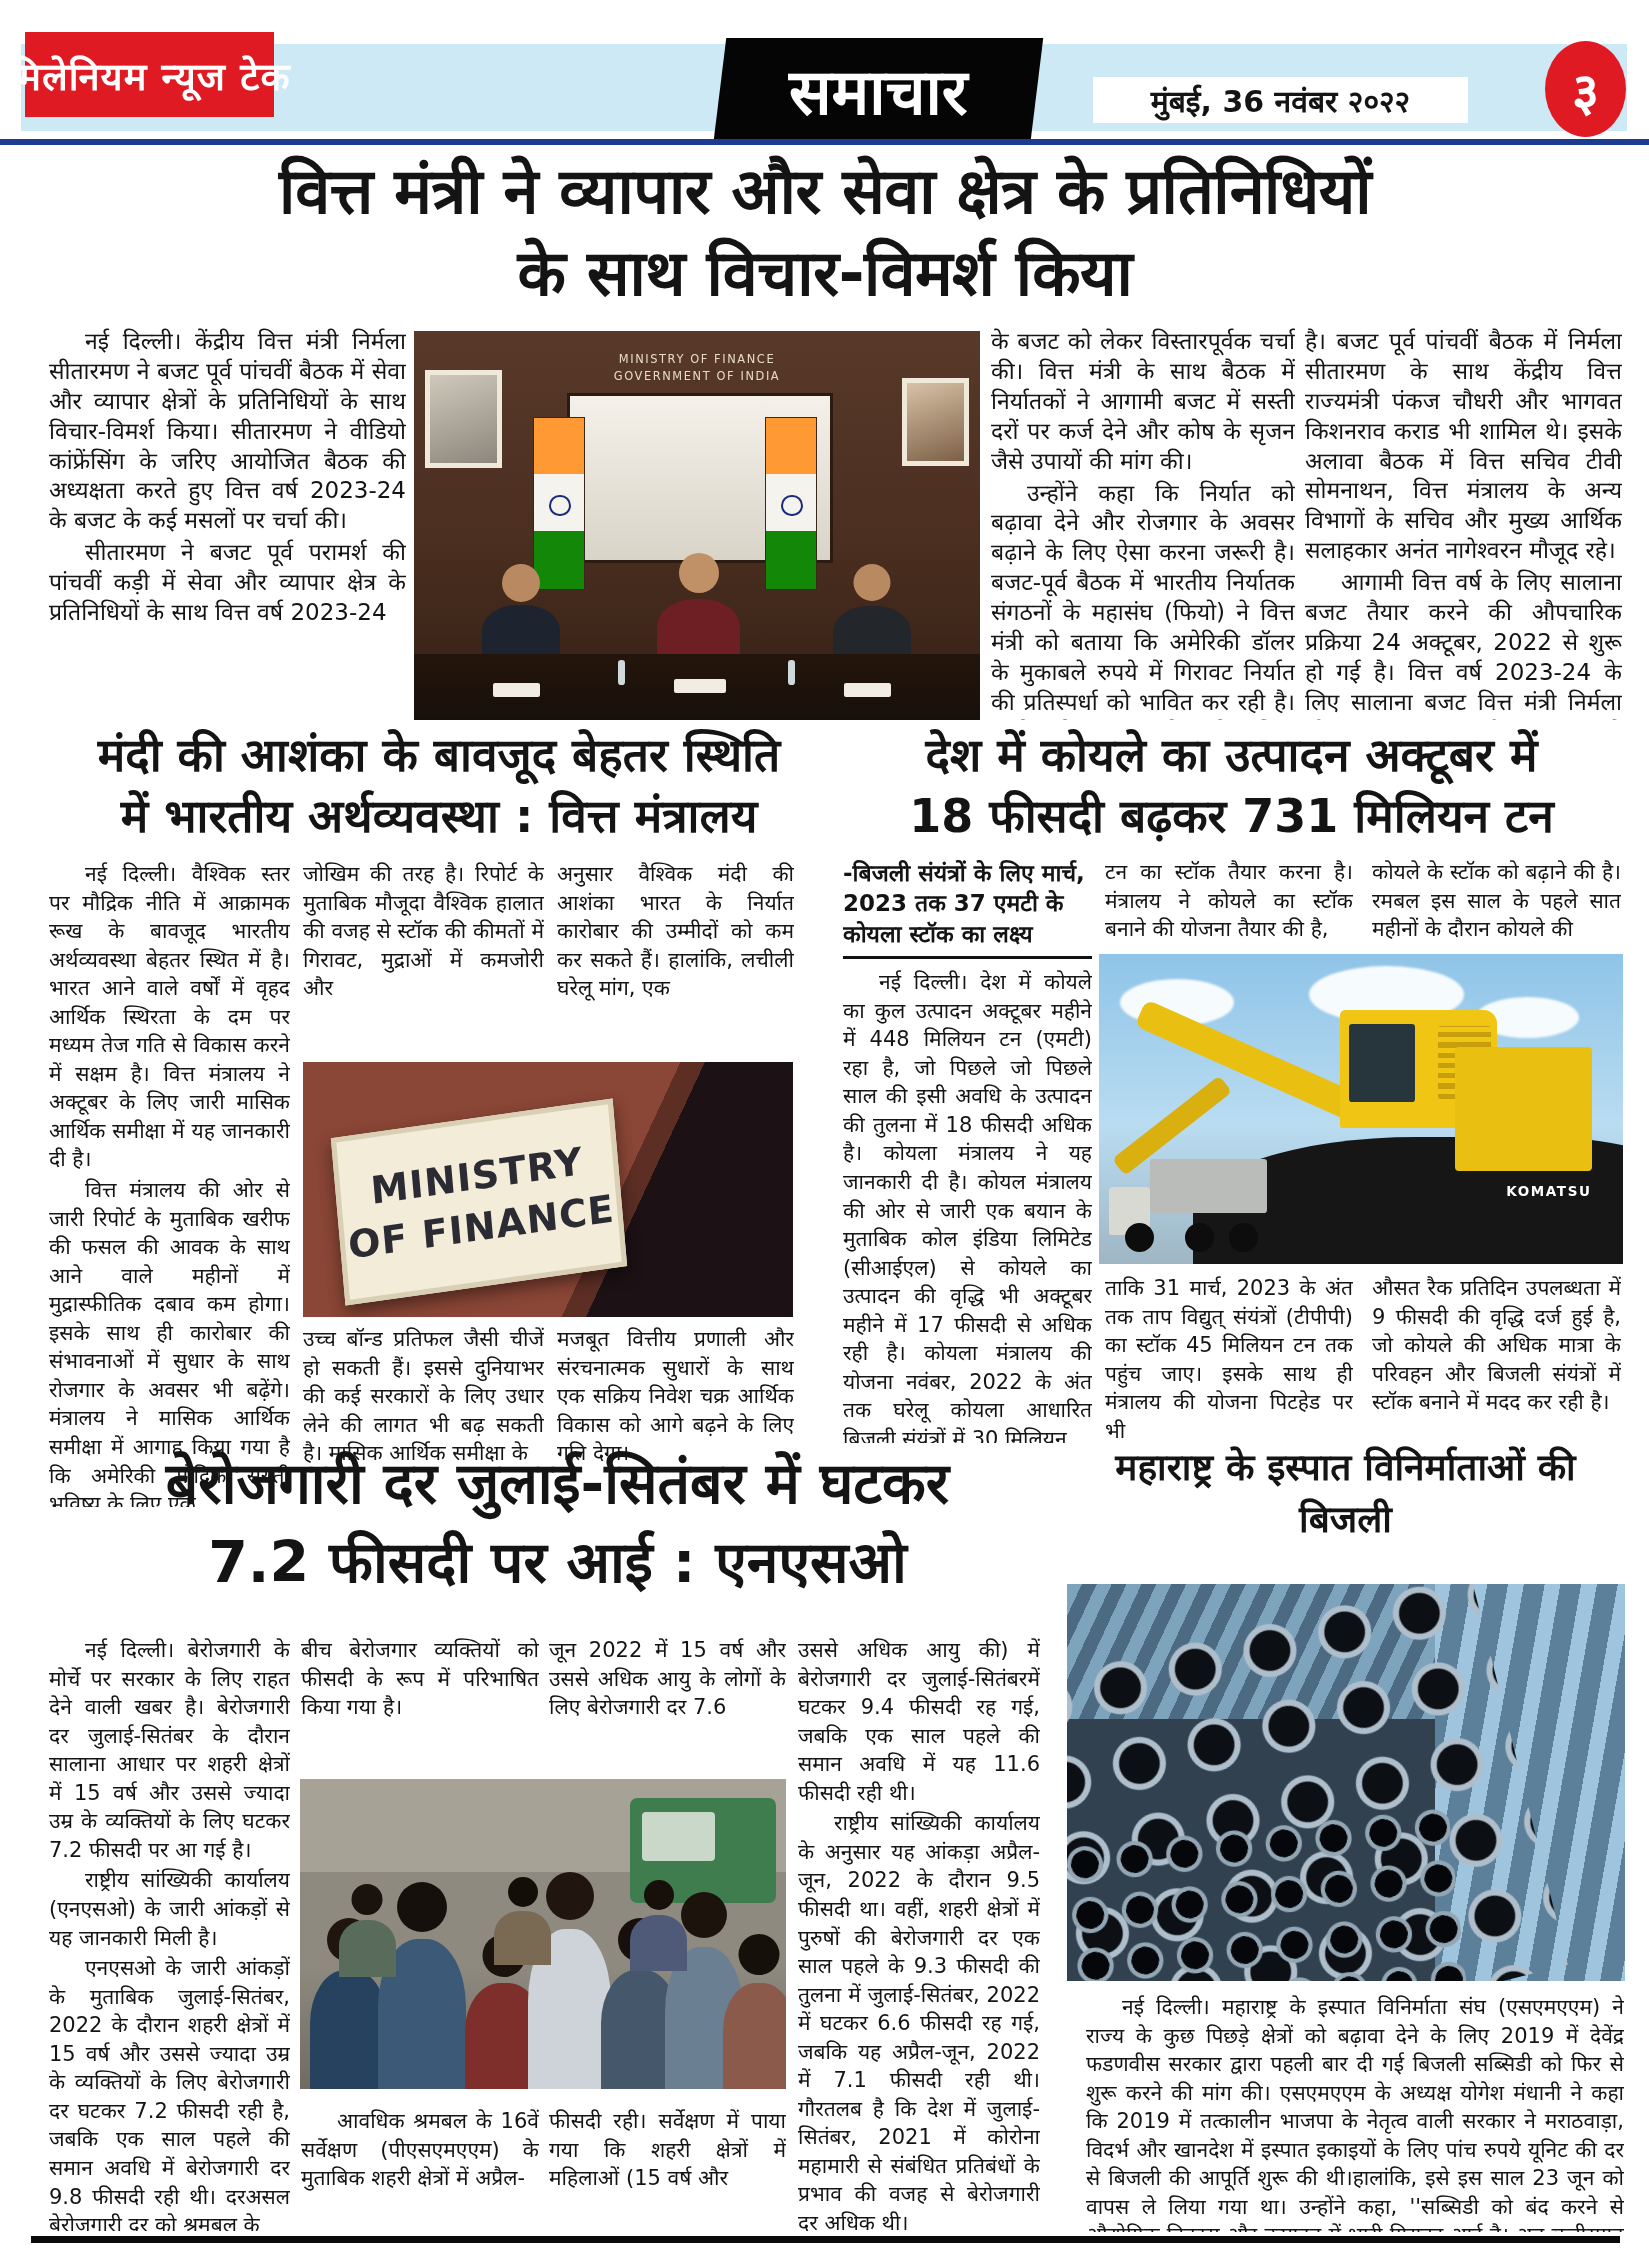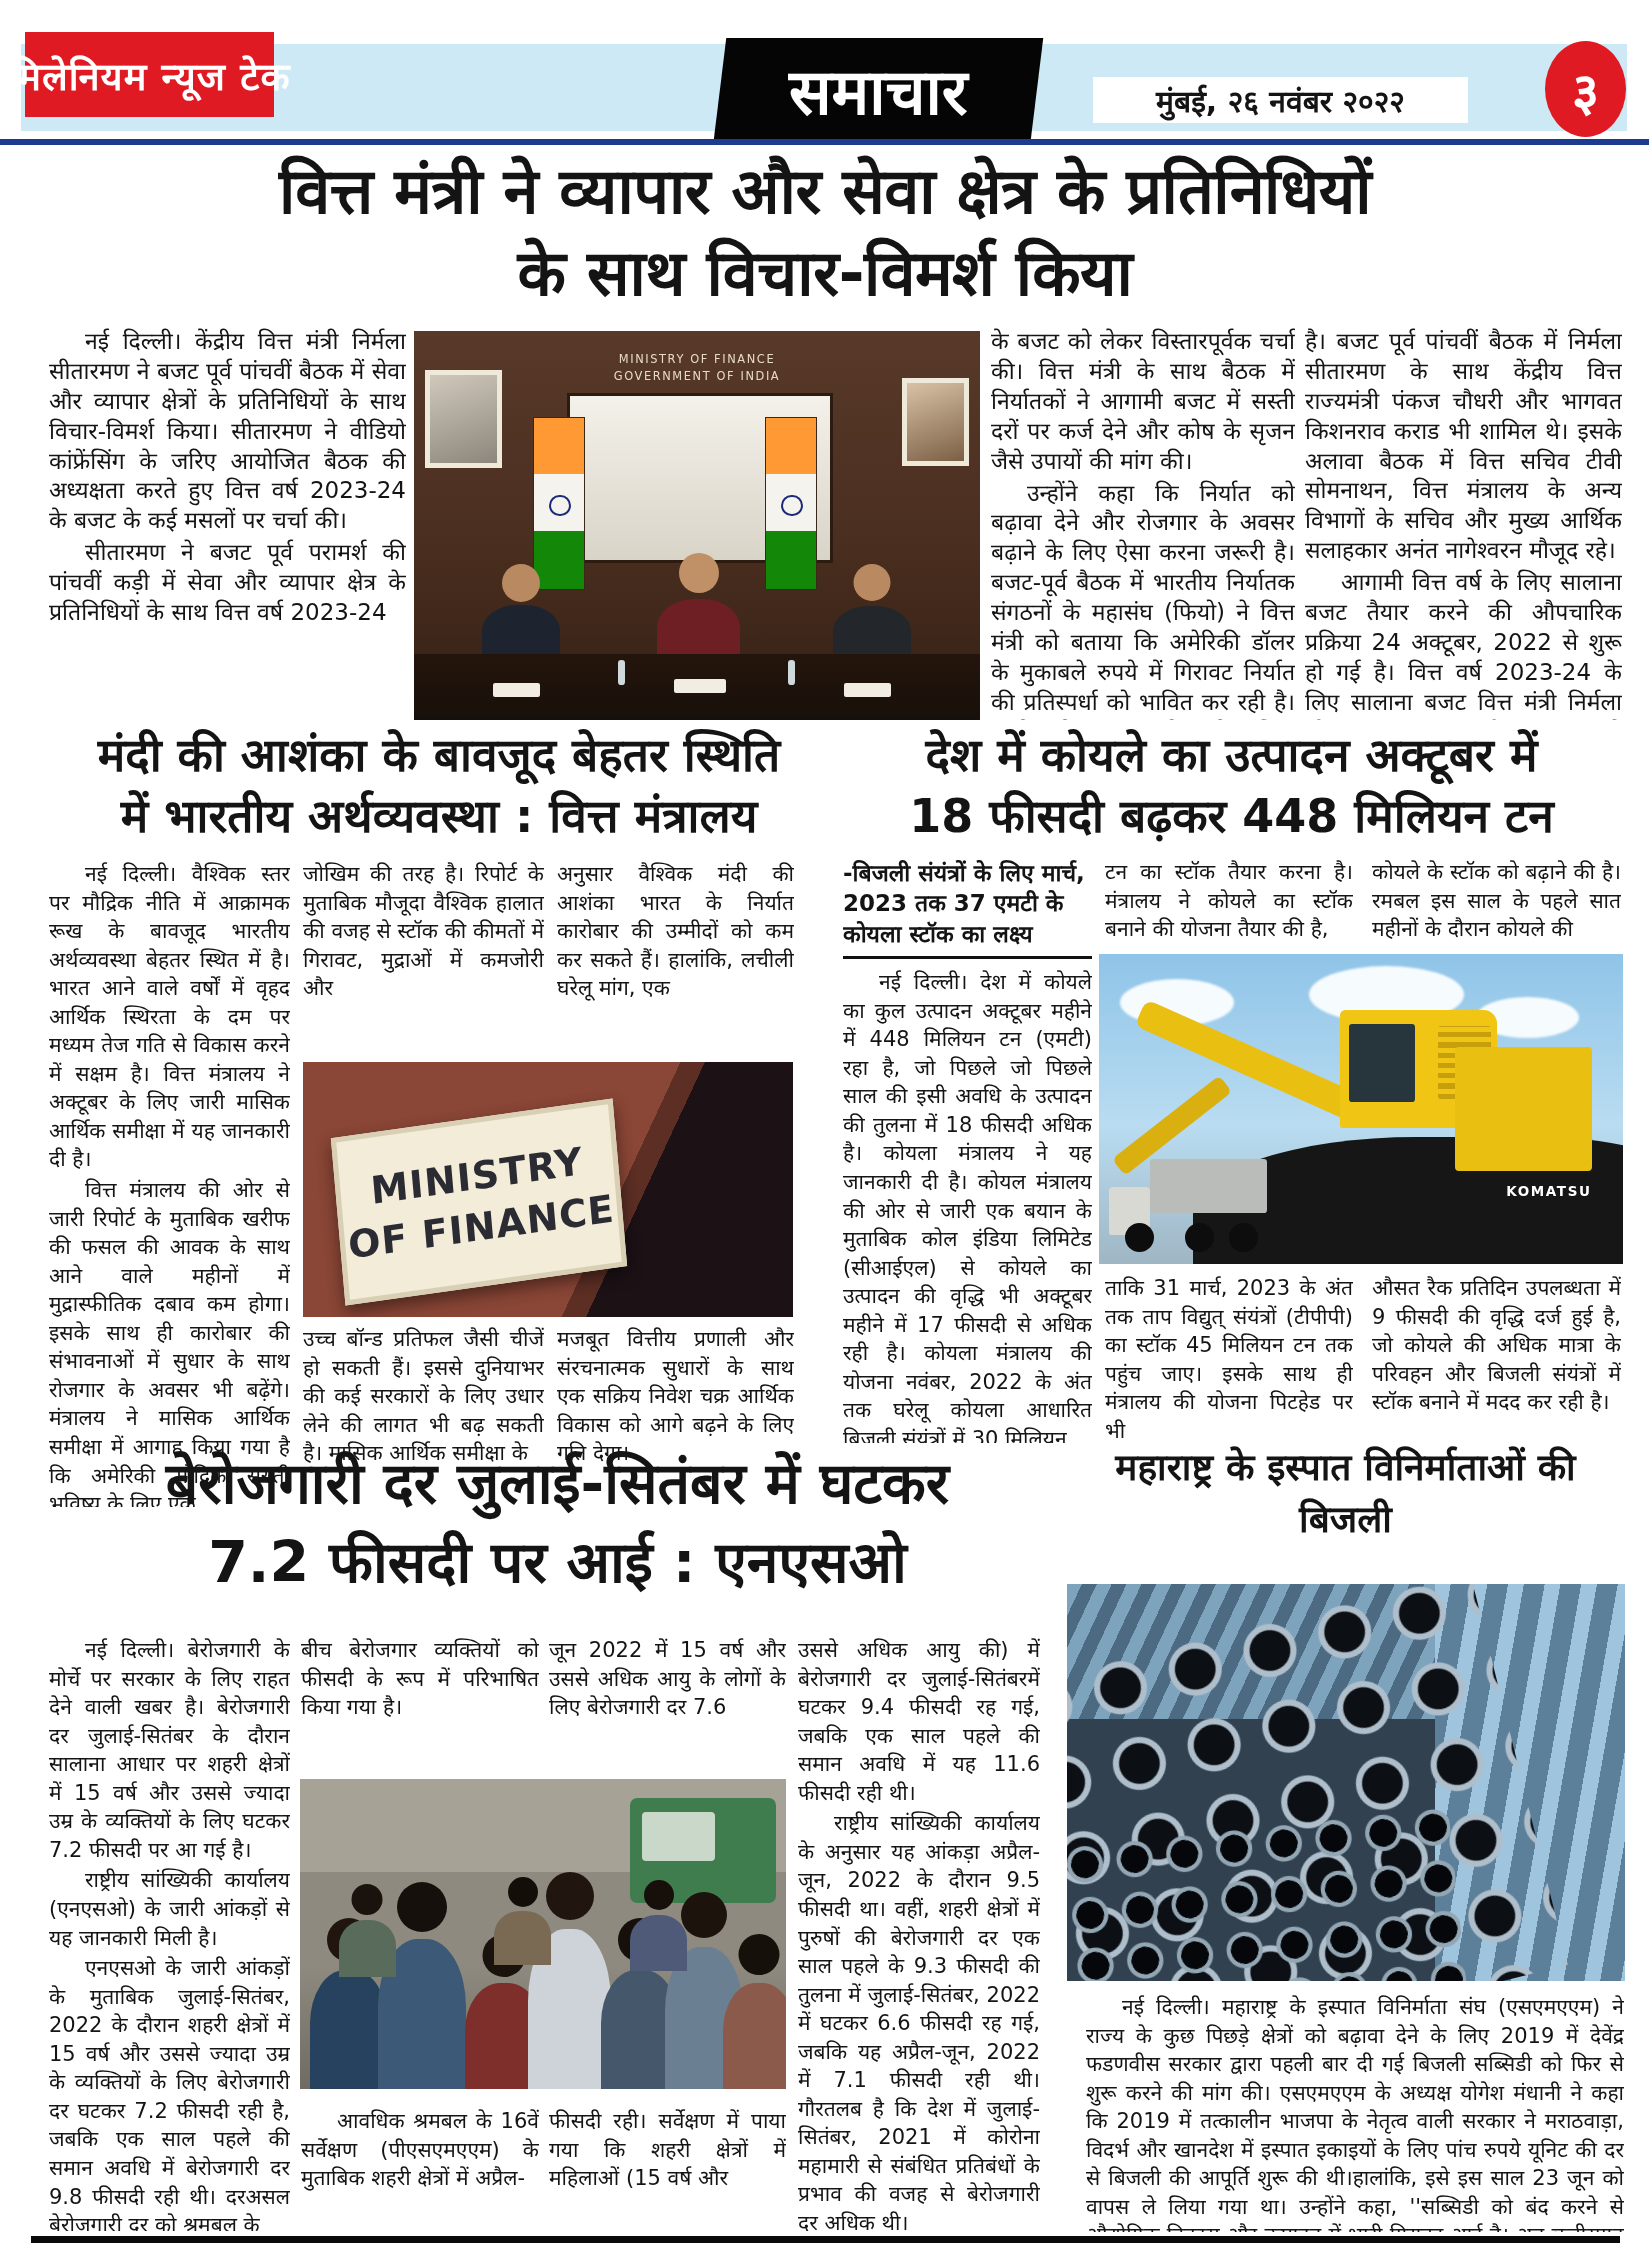--- a/index.html
+++ b/index.html
@@ -116,21 +116,21 @@
 <body>
 
 <div class="abs band"></div>
 <div class="abs logo-box">
   <span class="t">मिलेनियम न्यूज टेक</span>
 </div>
 <div class="abs banner">
   <span class="t">समाचार</span>
 </div>
 <div class="abs date-box">
-  <span class="t">मुंबई, २६ नवंबर २०२२</span>
+  <span class="t">मुंबई, 36 नवंबर २०२२</span>
 </div>
 <div class="abs page-badge">
   <span class="t">३</span>
 </div>
 <div class="abs head-rule"></div>
 
 <div class="abs main-head">
   <div>वित्त मंत्री ने व्यापार और सेवा क्षेत्र के प्रतिनिधियों</div>
   <div>के साथ विचार-विमर्श किया</div>
 </div>
@@ -202,21 +202,21 @@
 
 <div class="abs col bt41" style="left:303px;top:1325px;width:241px;height:186px;">
   <p>उच्च बॉन्ड प्रतिफल जैसी चीजें हो सकती हैं। इससे दुनियाभर की कई सरकारों के लिए उधार लेने की लागत भी बढ़ सकती है। मासिक आर्थिक समीक्षा के</p>
 </div>
 <div class="abs col bt41" style="left:557px;top:1325px;width:237px;height:186px;">
   <p>मजबूत वित्तीय प्रणाली और संरचनात्मक सुधारों के साथ एक सक्रिय निवेश चक्र आर्थिक विकास को आगे बढ़ने के लिए गति देगा।</p>
 </div>
 
 <div class="abs sec-head h3">
   <div>देश में कोयले का उत्पादन अक्टूबर में</div>
-  <div>18 फीसदी बढ़कर 448 मिलियन टन</div>
+  <div>18 फीसदी बढ़कर 731 मिलियन टन</div>
 </div>
 <div class="abs col bt41" style="left:843px;top:858px;width:249px;height:585px;">
   <p class="subhead">-बिजली संयंत्रों के लिए मार्च, 2023 तक 37 एमटी के कोयला स्टॉक का लक्ष्य</p>
   <div class="subrule"></div>
   <p class="ind">नई दिल्ली। देश में कोयले का कुल उत्पादन अक्टूबर महीने में 448 मिलियन टन (एमटी) रहा है, जो पिछले जो पिछले साल की इसी अवधि के उत्पादन की तुलना में 18 फीसदी अधिक है। कोयला मंत्रालय ने यह जानकारी दी है। कोयल मंत्रालय की ओर से जारी एक बयान के मुताबिक कोल इंडिया लिमिटेड (सीआईएल) से कोयले का उत्पादन की वृद्धि भी अक्टूबर महीने में 17 फीसदी से अधिक रही है। कोयला मंत्रालय की योजना नवंबर, 2022 के अंत तक घरेलू कोयला आधारित बिजली संयंत्रों में 30 मिलियन</p>
 </div>
 <div class="abs col bt41" style="left:1105px;top:858px;width:248px;height:91px;">
   <p>टन का स्टॉक तैयार करना है। मंत्रालय ने कोयले का स्टॉक बनाने की योजना तैयार की है,</p>
 </div>
 <div class="abs col bt41" style="left:1372px;top:858px;width:249px;height:91px;">

